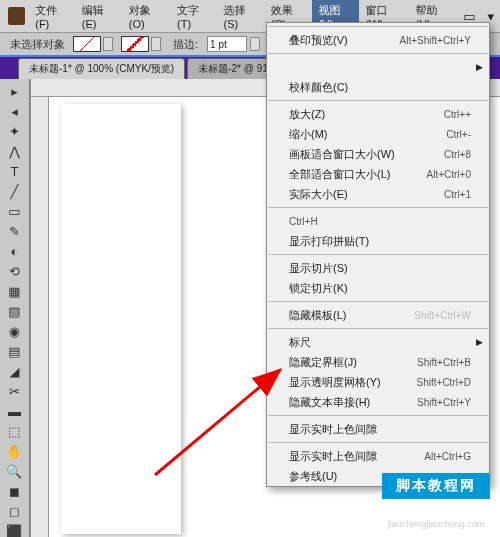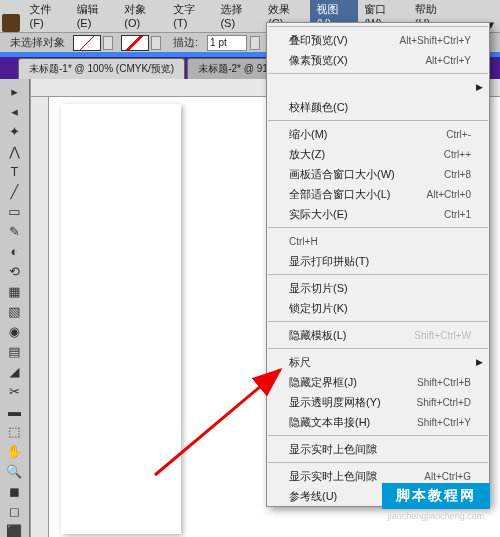--- a/index.html
+++ b/index.html
@@ -1,22 +1,22 @@
 <!DOCTYPE html>
 <html><head>
 <meta charset="utf-8">
 <style>
 *{margin:0;padding:0;box-sizing:border-box;font-family:"Microsoft YaHei",SimSun,sans-serif;font-size:11px;color:#222;user-select:none}
 body{background:#4a4a4a;width:500px;height:537px;overflow:hidden;position:relative}
-.menubar{background:#d4d4d4;height:33px;display:flex;align-items:flex-end;padding-left:2px;border-bottom:1px solid #999}
+.menubar{background:#d4d4d4;height:33px;display:flex;align-items:center;padding-left:8px;border-bottom:1px solid #999}
 .mlogo{width:18px;height:18px;background:#5a3a1a;border-radius:2px;margin-right:4px}
 .mitem{padding:3px 6px;cursor:default}
 .mitem.open{background:#4a6a9a;color:#fff}
 .micon{padding:0 6px;font-size:13px}
-.optbar{background:#c9c9c9;height:24px;display:flex;align-items:center;padding:0 4px;border-bottom:5px solid #3b82f6}
+.optbar{background:#c9c9c9;height:24px;display:flex;align-items:center;padding:0 4px;border-bottom:2px solid #3b82f6}
 .optlabel{margin:0 6px;color:#333}
 .swatch{width:28px;height:16px;background:linear-gradient(135deg,#fff 49%,#f00 49%,#f00 51%,#fff 51%);border:1px solid #333;margin:0 2px}
 .swatch2{width:28px;height:16px;background:#fff;border:1px solid #333;margin:0 2px;position:relative}
 .swatch2:after{content:"";position:absolute;inset:0;background:linear-gradient(135deg,transparent 45%,#f00 45%,#f00 55%,transparent 55%)}
 .optinput{width:40px;height:16px;background:#fff;border:1px solid #888;padding:0 2px;margin:17px 3px;font-size:10px}
 .dd{width:10px;height:14px;border:1px solid #888;background:#ddd;margin-right:6px}
 .eq{font-family:monospace}
 .tabbar{background:#4c1d95;height:22px;display:flex;align-items:flex-end;padding-left:18px}
 .tab{background:#d4d4d4;border:1px solid #666;border-bottom:none;padding:3px 10px;margin-right:2px;font-size:10px;border-radius:3px 3px 0 0}
 .tab.inact{background:#b0b0b0}
@@ -29,23 +29,23 @@
 .artboard{position:absolute;left:30px;top:25px;width:120px;height:430px;background:#fff;box-shadow:2px 2px 6px rgba(0,0,0,.3)}
 .dropdown{position:absolute;top:22px;left:266px;width:224px;background:#f0f0f0;border:1px solid #8a8a8a;box-shadow:3px 3px 8px rgba(0,0,0,.4);z-index:100}
 .drow{display:flex;align-items:center;height:20px;padding:0 18px 0 22px;position:relative}
 .drow.dis{color:#9a9a9a}
 .dlabel{flex:1}
 .dshort{font-size:10px;color:#555}
 .drow.dis .dshort{color:#bbb}
 .dsep{height:1px;background:#b8b8b8;margin:3px 1px}
 .darrow{position:absolute;right:6px;font-size:9px}
 .redarrow{position:absolute;left:150px;top:360px;z-index:200;pointer-events:none}
-.watermark{position:absolute;right:10px;bottom:16px;z-index:300}
+.watermark{position:absolute;right:10px;bottom:8px;z-index:300}
 .wm1{background:#0099d8;color:#fff;font-size:14px;padding:4px 14px;font-weight:bold;letter-spacing:2px}
-.wm2{color:#ccc;font-size:9px;text-align:center;margin-top:2px}
+.wm2{color:#ccc;font-size:9px;text-align:center;margin-top:20px}
 </style>
 </head>
 <body>
 
 <div class="menubar">
   <div class="mlogo"></div>
   <div class="mitem">文件(F)</div>
   <div class="mitem">编辑(E)</div>
   <div class="mitem">对象(O)</div>
   <div class="mitem">文字(T)</div>
@@ -109,39 +109,35 @@
     <div class="artboard"></div>
   </div>
 </div>
 
 <div class="dropdown" id="dropdown">
     <div class="dsep"></div>
     <div class="drow">
       <span class="dlabel">叠印预览(V)</span>
       <span class="dshort">Alt+Shift+Ctrl+Y</span>
     </div>
-    <div class="drow">
-      <span class="dlabel">像素预览(X)</span>
-      <span class="dshort">Alt+Ctrl+Y</span>
-    </div>
     <div class="dsep"></div>
     <div class="drow">
       <span class="darrow">▶</span>
     </div>
     <div class="drow">
       <span class="dlabel">校样颜色(C)</span>
     </div>
     <div class="dsep"></div>
+    <div class="drow">
+      <span class="dlabel">放大(Z)</span>
+      <span class="dshort">Ctrl++</span>
+    </div>
     <div class="drow">
       <span class="dlabel">缩小(M)</span>
       <span class="dshort">Ctrl+-</span>
-    </div>
-    <div class="drow">
-      <span class="dlabel">放大(Z)</span>
-      <span class="dshort">Ctrl++</span>
     </div>
     <div class="drow">
       <span class="dlabel">画板适合窗口大小(W)</span>
       <span class="dshort">Ctrl+8</span>
     </div>
     <div class="drow">
       <span class="dlabel">全部适合窗口大小(L)</span>
       <span class="dshort">Alt+Ctrl+0</span>
     </div>
     <div class="drow">

